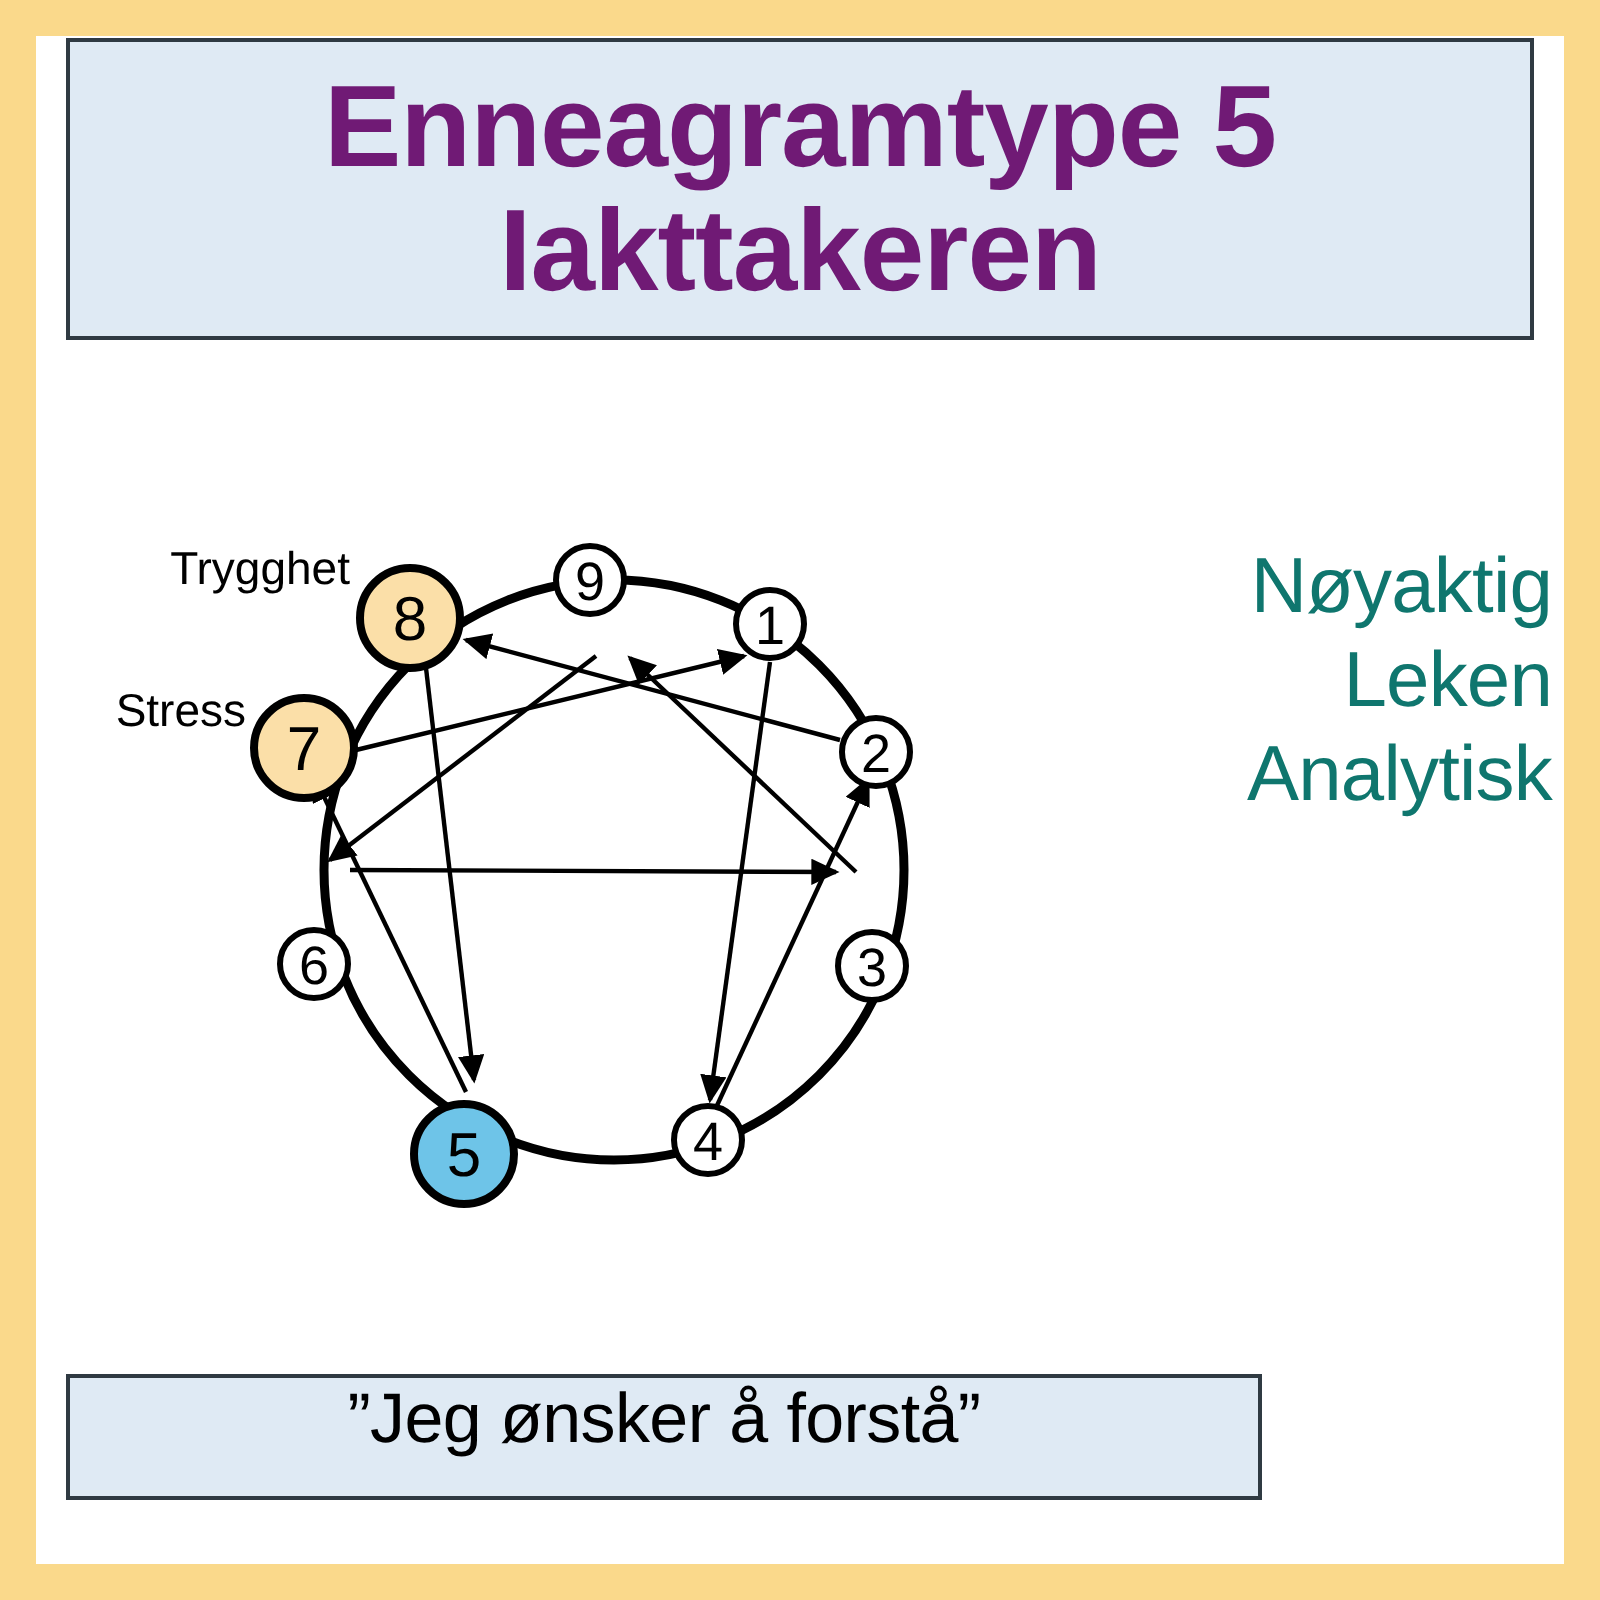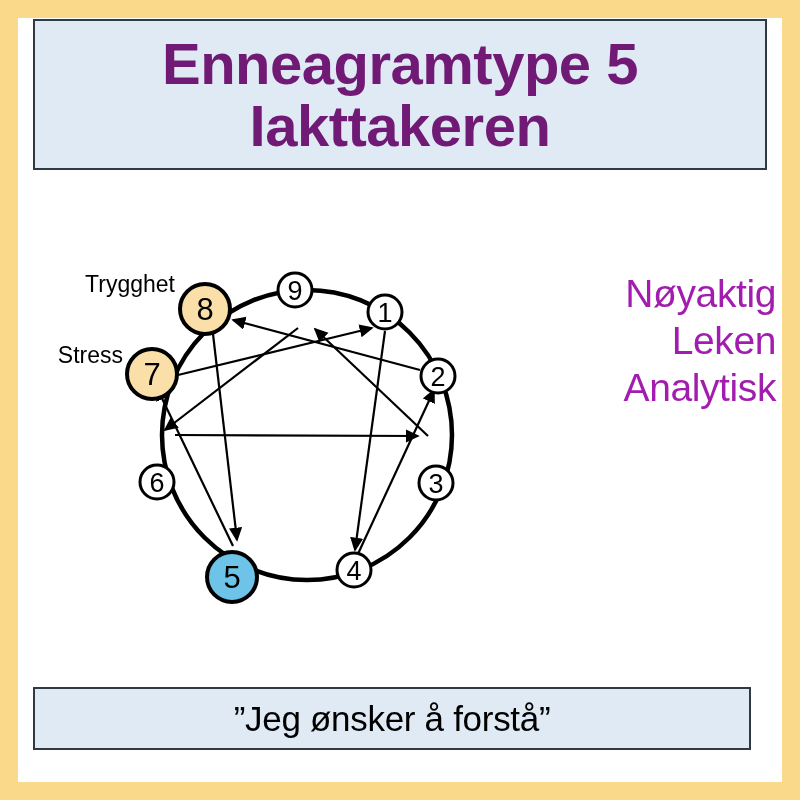--- a/index.html
+++ b/index.html
@@ -64,37 +64,37 @@
     left: 470px;
     top: 252px;
     width: 300px;
     text-align: right;
     padding-right: 12px;
     box-sizing: border-box;
   }
   .trait {
     font-size: 39px;
     line-height: 47px;
-    color: #a21caf;
+    color: #0f766e;
     white-space: nowrap;
     letter-spacing: -0.4px;
   }
 
   
   #quote-box {
     position: absolute;
     left: 15px;
     top: 669px;
-    width: 718px;
+    width: 598px;
     height: 63px;
     box-sizing: border-box;
     background: #dfeaf4;
     border: 2px solid #2f3a42;
     display: flex;
-    align-items: center;
+    align-items: flex-start;
     justify-content: center;
   }
   #quote-text {
     font-size: 35px;
     line-height: 42px;
     color: #000000;
     white-space: nowrap;
     letter-spacing: -0.3px;
   }
 

